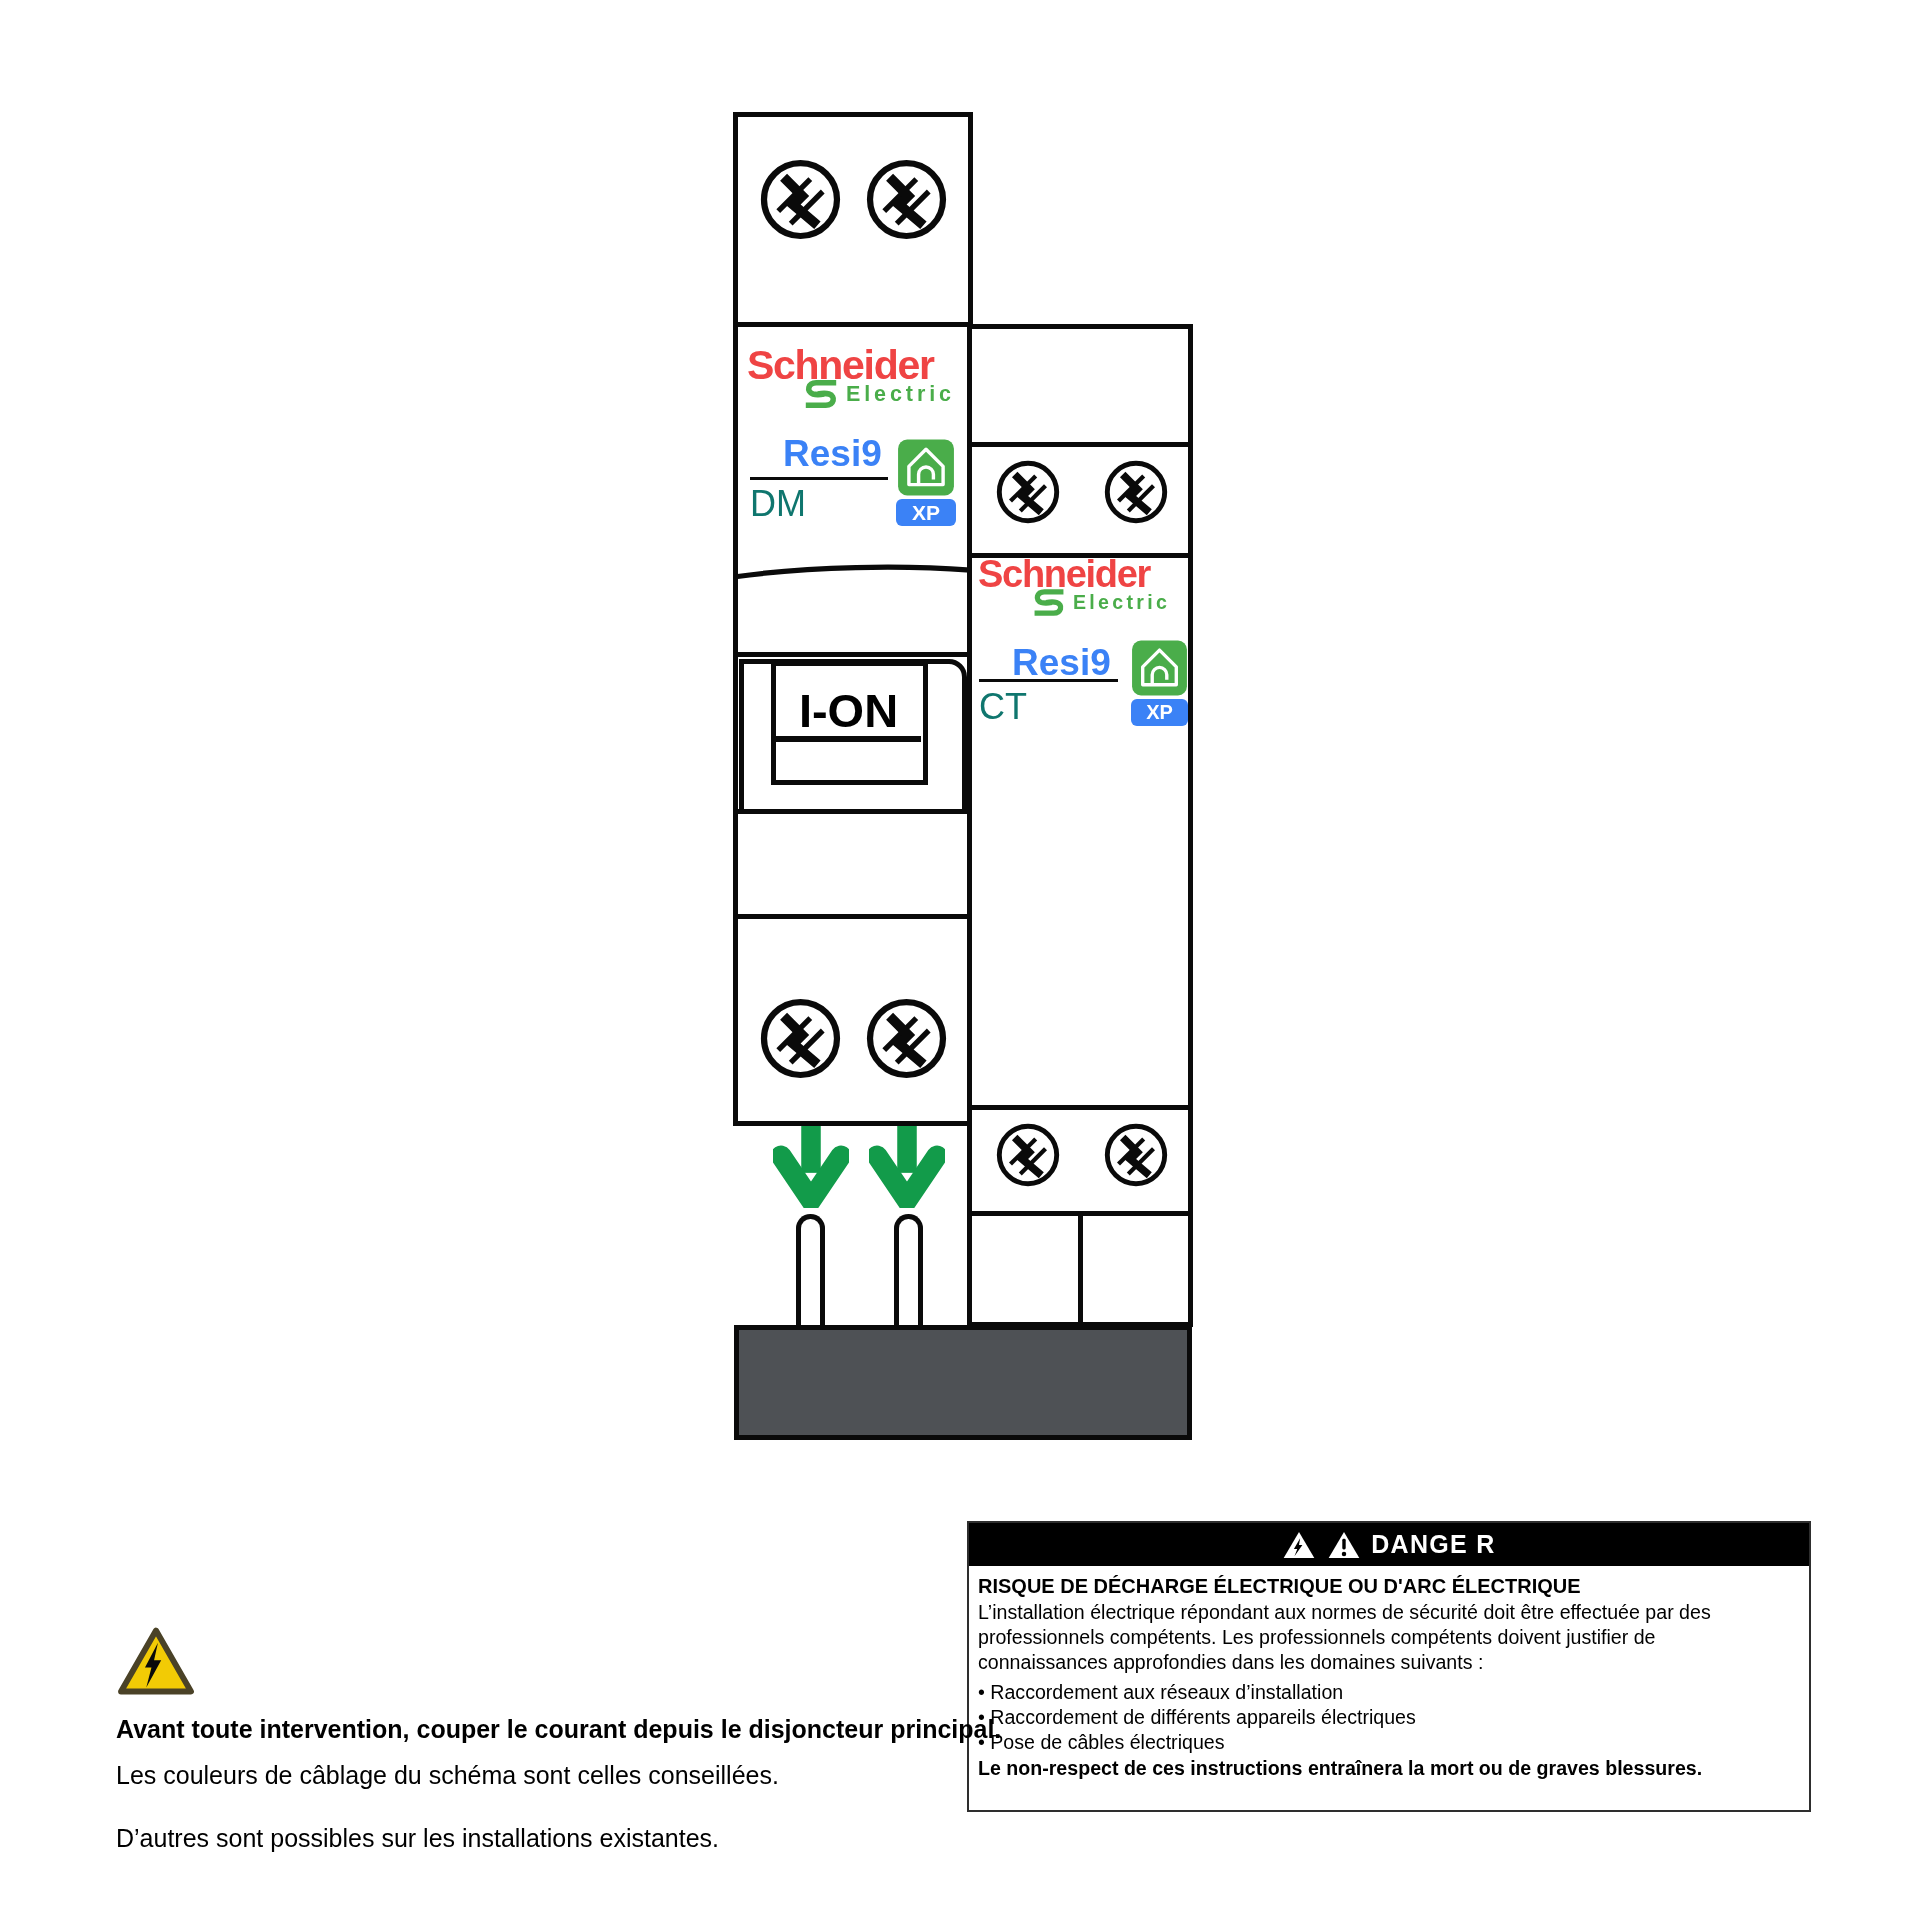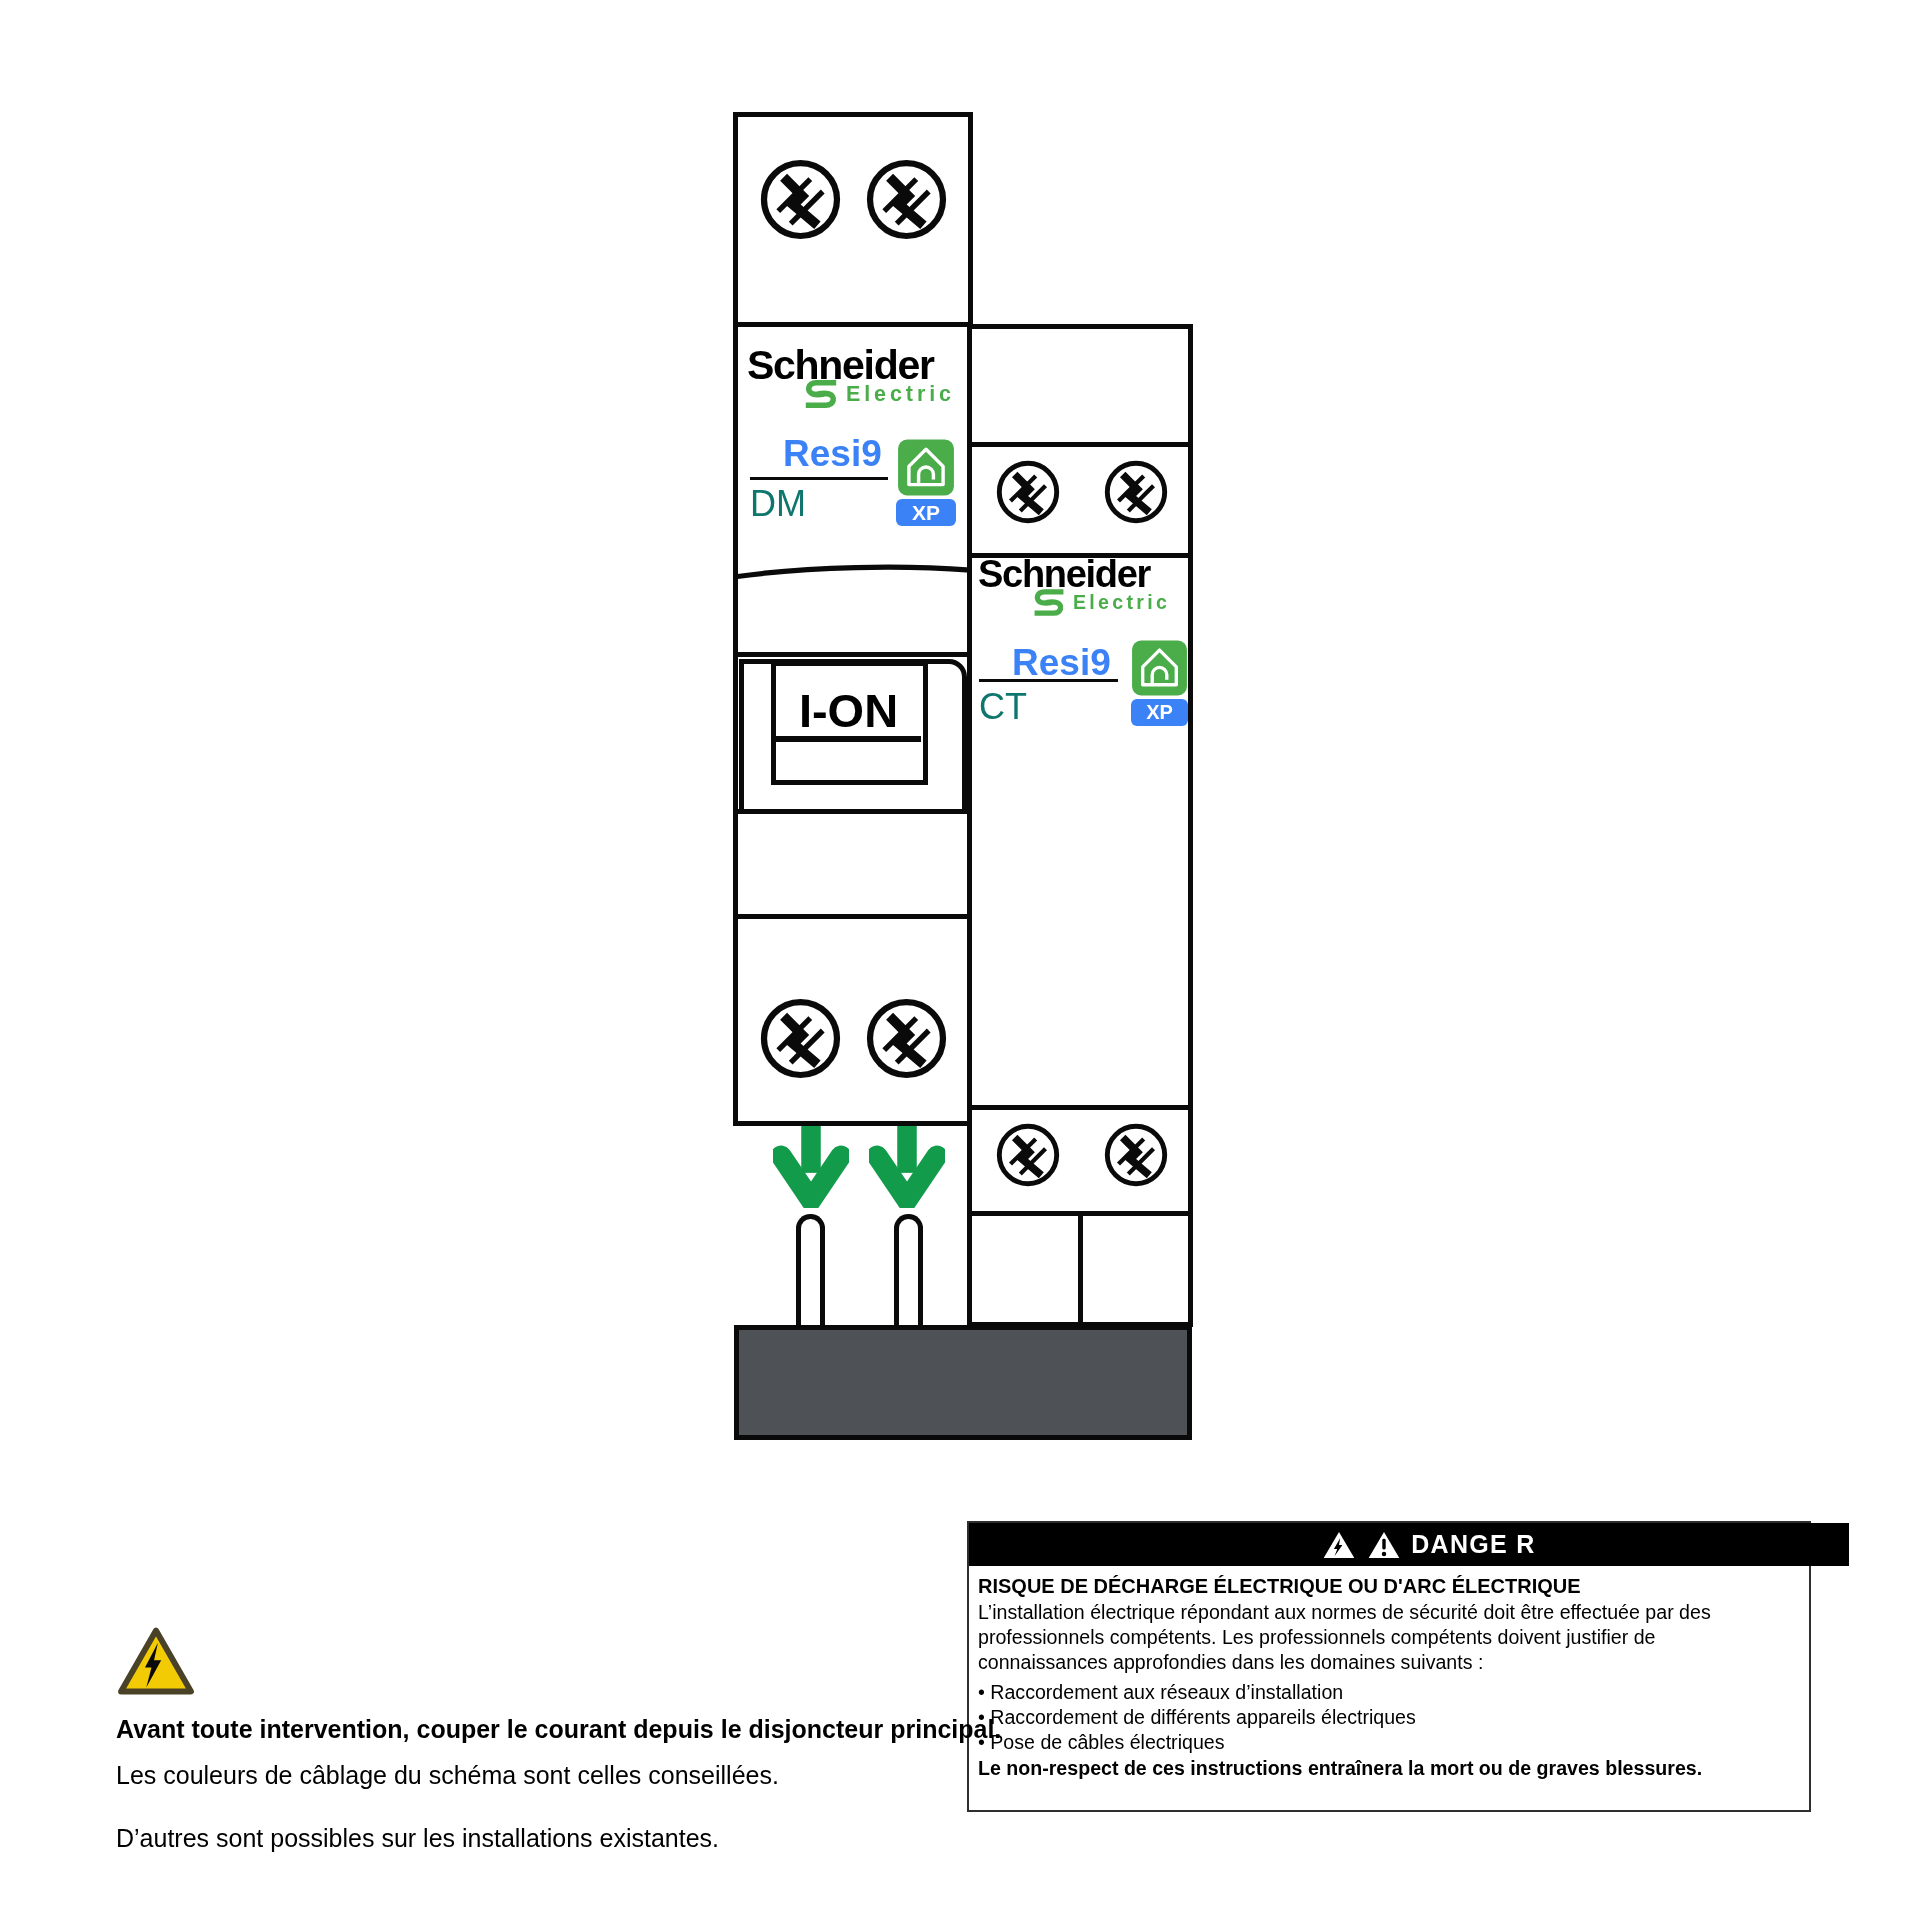--- a/index.html
+++ b/index.html
@@ -1,33 +1,33 @@
 <!DOCTYPE html>
 <html style="font-size:10.4px"><head>
 <meta charset="utf-8">
 <style>
   html,body{margin:0;padding:0;background:#fff;}
   body{width:1926px;height:1925px;position:relative;font-family:"Liberation Sans",sans-serif;color:#000;}
   .abs{position:absolute;}
   .box{position:absolute;border:5.9px solid #0a0a0a;background:#fff;box-sizing:border-box;}
   .hline{position:absolute;background:#0a0a0a;height:5.2px;}
   .vline{position:absolute;background:#0a0a0a;width:5.2px;}
-  .brand{font-weight:bold;letter-spacing:-1.3px;color:#000000;}
+  .brand{font-weight:bold;letter-spacing:-1.3px;color:#ef4444;}
   .electric{color:#4AAD4A;letter-spacing:3.9px;font-weight:bold;}
   .product{font-weight:bold;color:#3b82f6;margin-left:33px;}
   .model{color:#0f766e;}
   .underline-bar{position:absolute;background:#0a0a0a;height:3.3px;}
   .xp-badge{position:absolute;background:#3b82f6;border-radius:5.9px;color:#fff;font-weight:bold;
             display:flex;align-items:center;justify-content:center;}
   .pin{position:absolute;background:#fff;border:5.2px solid #0a0a0a;border-bottom:none;
        border-radius:14.3px 14.3px 0 0;box-sizing:border-box;}
   .ion-label{position:absolute;font-weight:bold;display:flex;align-items:center;justify-content:center;}
   .danger-box{position:absolute;border:2.6px solid #2e2e2e;background:#fff;box-sizing:border-box;}
   .danger-header{background:#000;color:#fff;display:flex;align-items:center;justify-content:center;
-                 font-weight:bold;gap:10.4px;padding-left:40px;}
+                 font-weight:bold;gap:10.4px;}
   .danger-title{font-weight:bold;font-size:20px;line-height:27px;}
   .danger-body{font-size:19.6px;line-height:25px;}
   .danger-footer{font-weight:bold;font-size:19.6px;line-height:27px;}
   .note-bold{position:absolute;font-weight:bold;font-size:25px;line-height:30px;}
   .note-reg{position:absolute;font-size:25px;line-height:27px;}
 </style>
 </head>
 <body>
 
 <div class="box" style="left:733px;top:112px;width:240px;height:216px;"></div>

